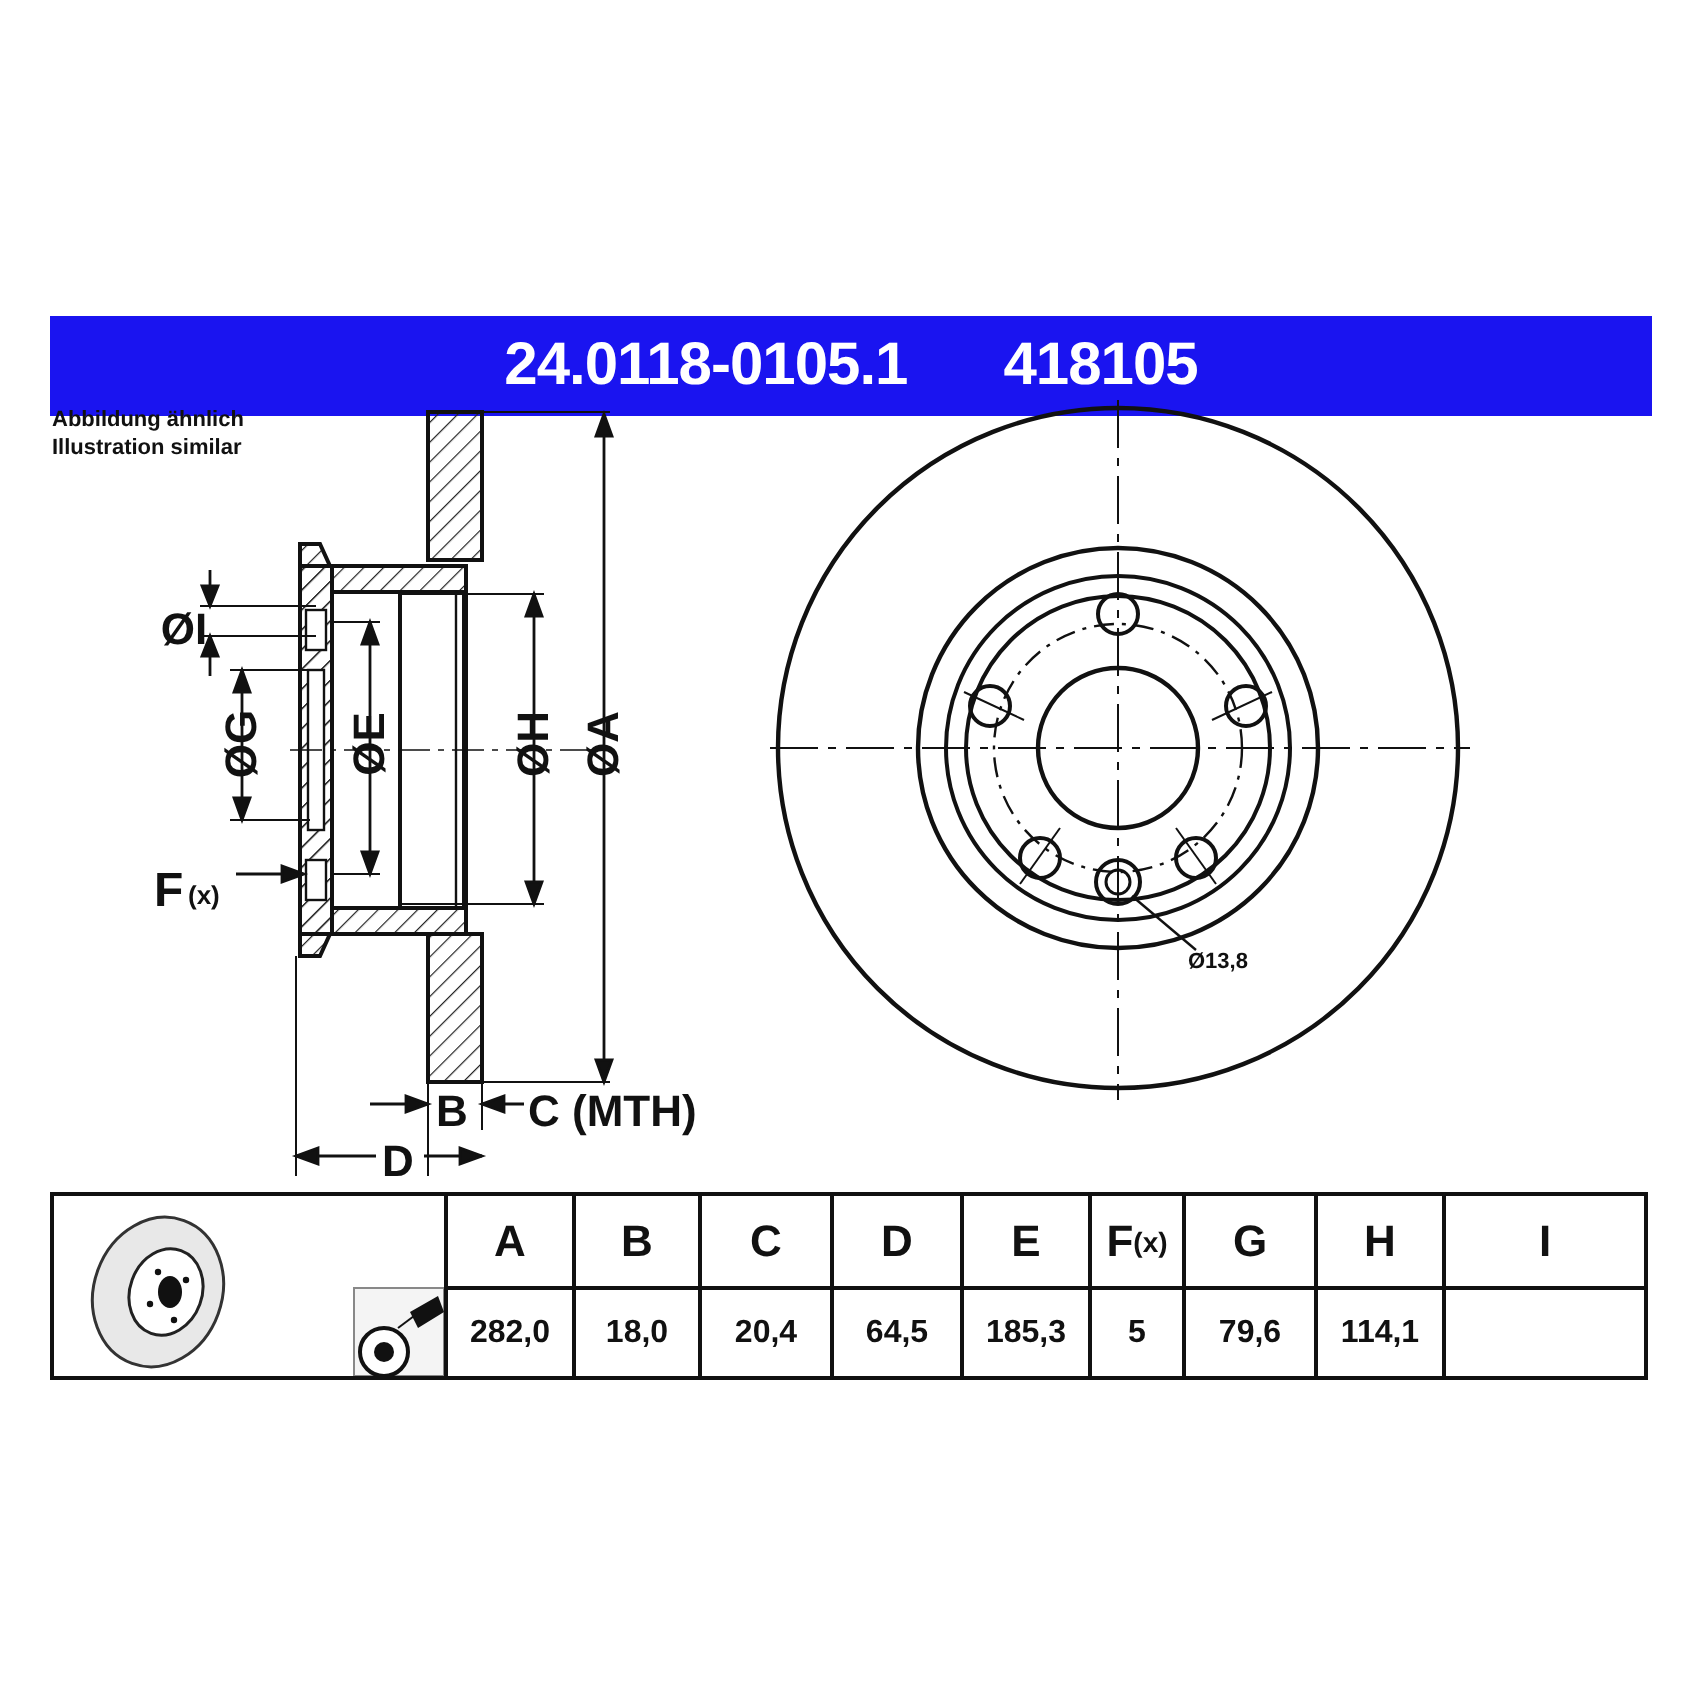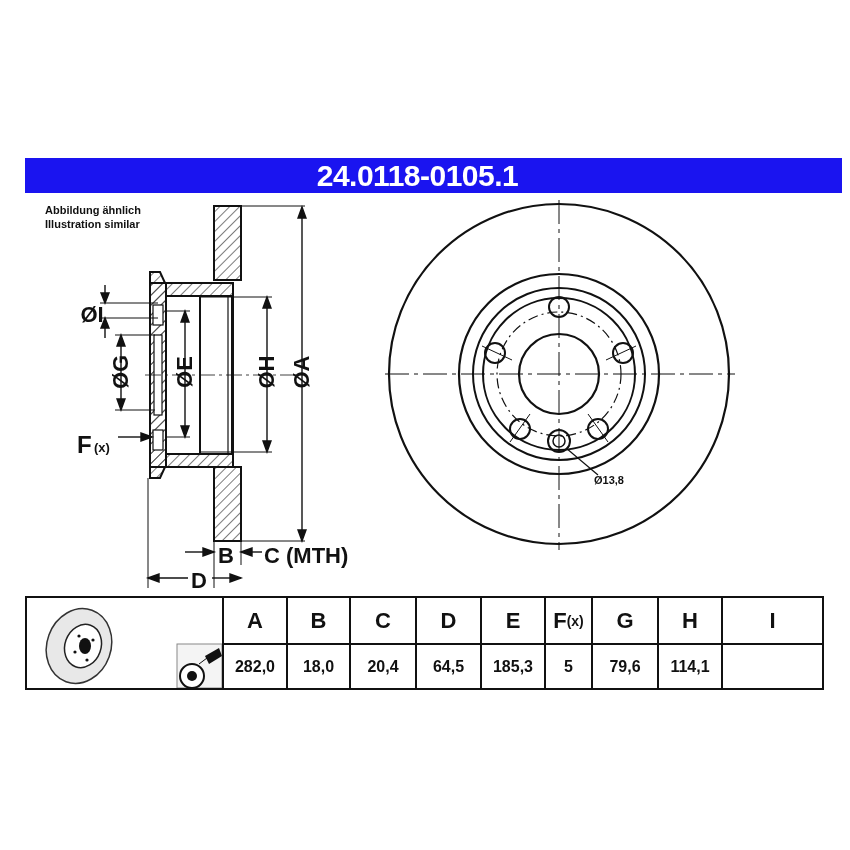--- a/index.html
+++ b/index.html
@@ -1,35 +1,36 @@
 <!DOCTYPE html>
 <html><head>
 <meta charset="utf-8">
 <style>
   html, body { margin:0; padding:0; background:#ffffff; }
   body { width:850px; height:850px; position:relative; overflow:hidden; font-family:"Liberation Sans", sans-serif; }
-  .banner { position:absolute; left:25px; top:158px; width:801px; height:35px; background:#1a14f0; display:flex; align-items:center; justify-content:center;padding-left:16px; }
+  .banner { position:absolute; left:25px; top:158px; width:801px; height:50px; background:#1a14f0; display:flex; align-items:center; justify-content:center; }
   .banner span { color:#fff; font-weight:bold; font-size:30px; letter-spacing:-0.5px; }
   .banner .part { margin-right:48px; }
-  .note { position:absolute; left:45px; top:203px; font-size:11px; font-weight:bold; line-height:14px; color:#111; }
+  .note { position:absolute; left:26px; top:203px; font-size:11px; font-weight:bold; line-height:14px; color:#111; }
   svg.drawing { position:absolute; left:0; top:0; }
   .table { position:absolute; left:25px; top:596px; width:799px; height:94px; border:2px solid #111; box-sizing:border-box; display:flex; }
   .thumb { width:197px; border-right:2px solid #111; position:relative; box-sizing:border-box; }
   .col { border-right:2px solid #111; display:flex; flex-direction:column; box-sizing:border-box; }
   .col:last-child { border-right:none; }
   .col .hd { height:47px; border-bottom:2px solid #111; display:flex; align-items:center; justify-content:center; font-weight:bold; font-size:22px; color:#111; box-sizing:border-box; }
   .col .hd small { font-size:14px; }
   .col .val { flex:1; display:flex; align-items:center; justify-content:center; font-weight:bold; font-size:16px; color:#111; }
   .lbl { font-family:"Liberation Sans", sans-serif; font-weight:bold; fill:#111; }
 </style>
 </head>
 <body>
 
 <div class="banner">
   <span class="part">24.0118-0105.1</span>
+  <span>418105</span>
 </div>
 
 <div class="note">
   <div>Abbildung ähnlich</div>
   <div>Illustration similar</div>
 </div>
 
 <svg class="drawing" width="850" height="600" viewBox="0 0 850 600">
   <defs>
     <pattern id="hatch" patternUnits="userSpaceOnUse" width="7" height="7" patternTransform="rotate(45)">

